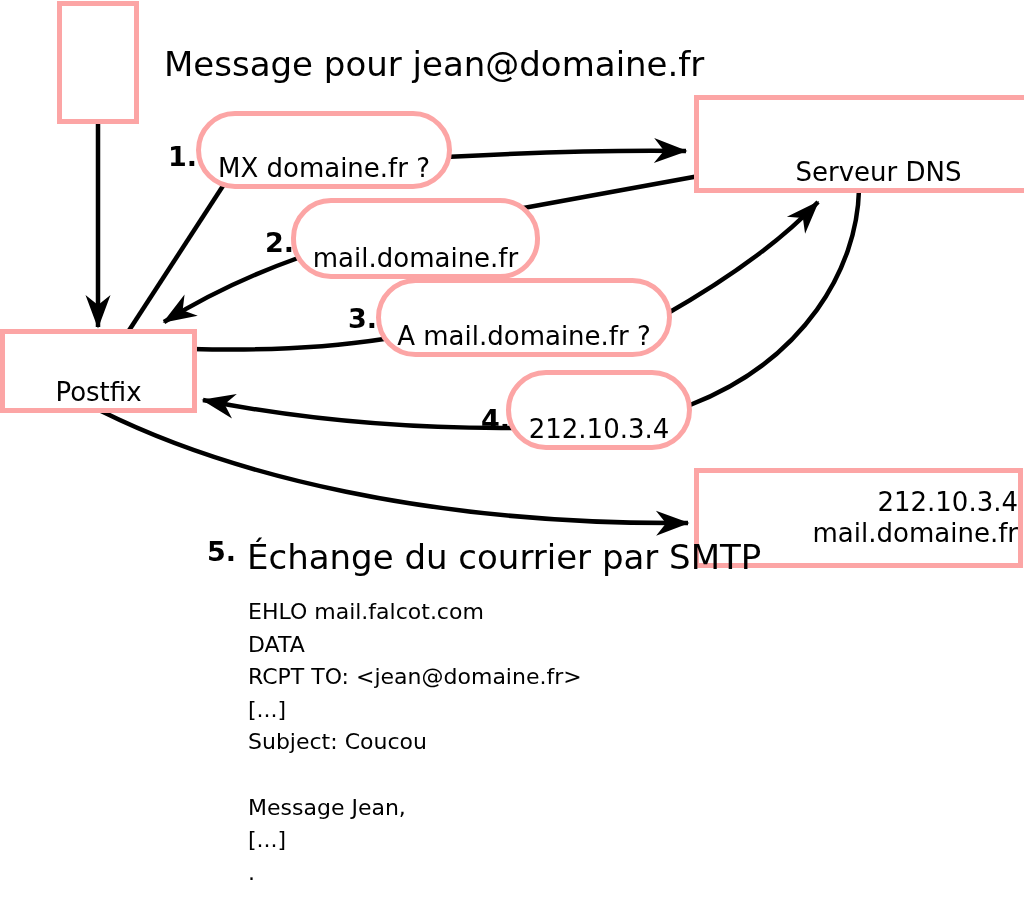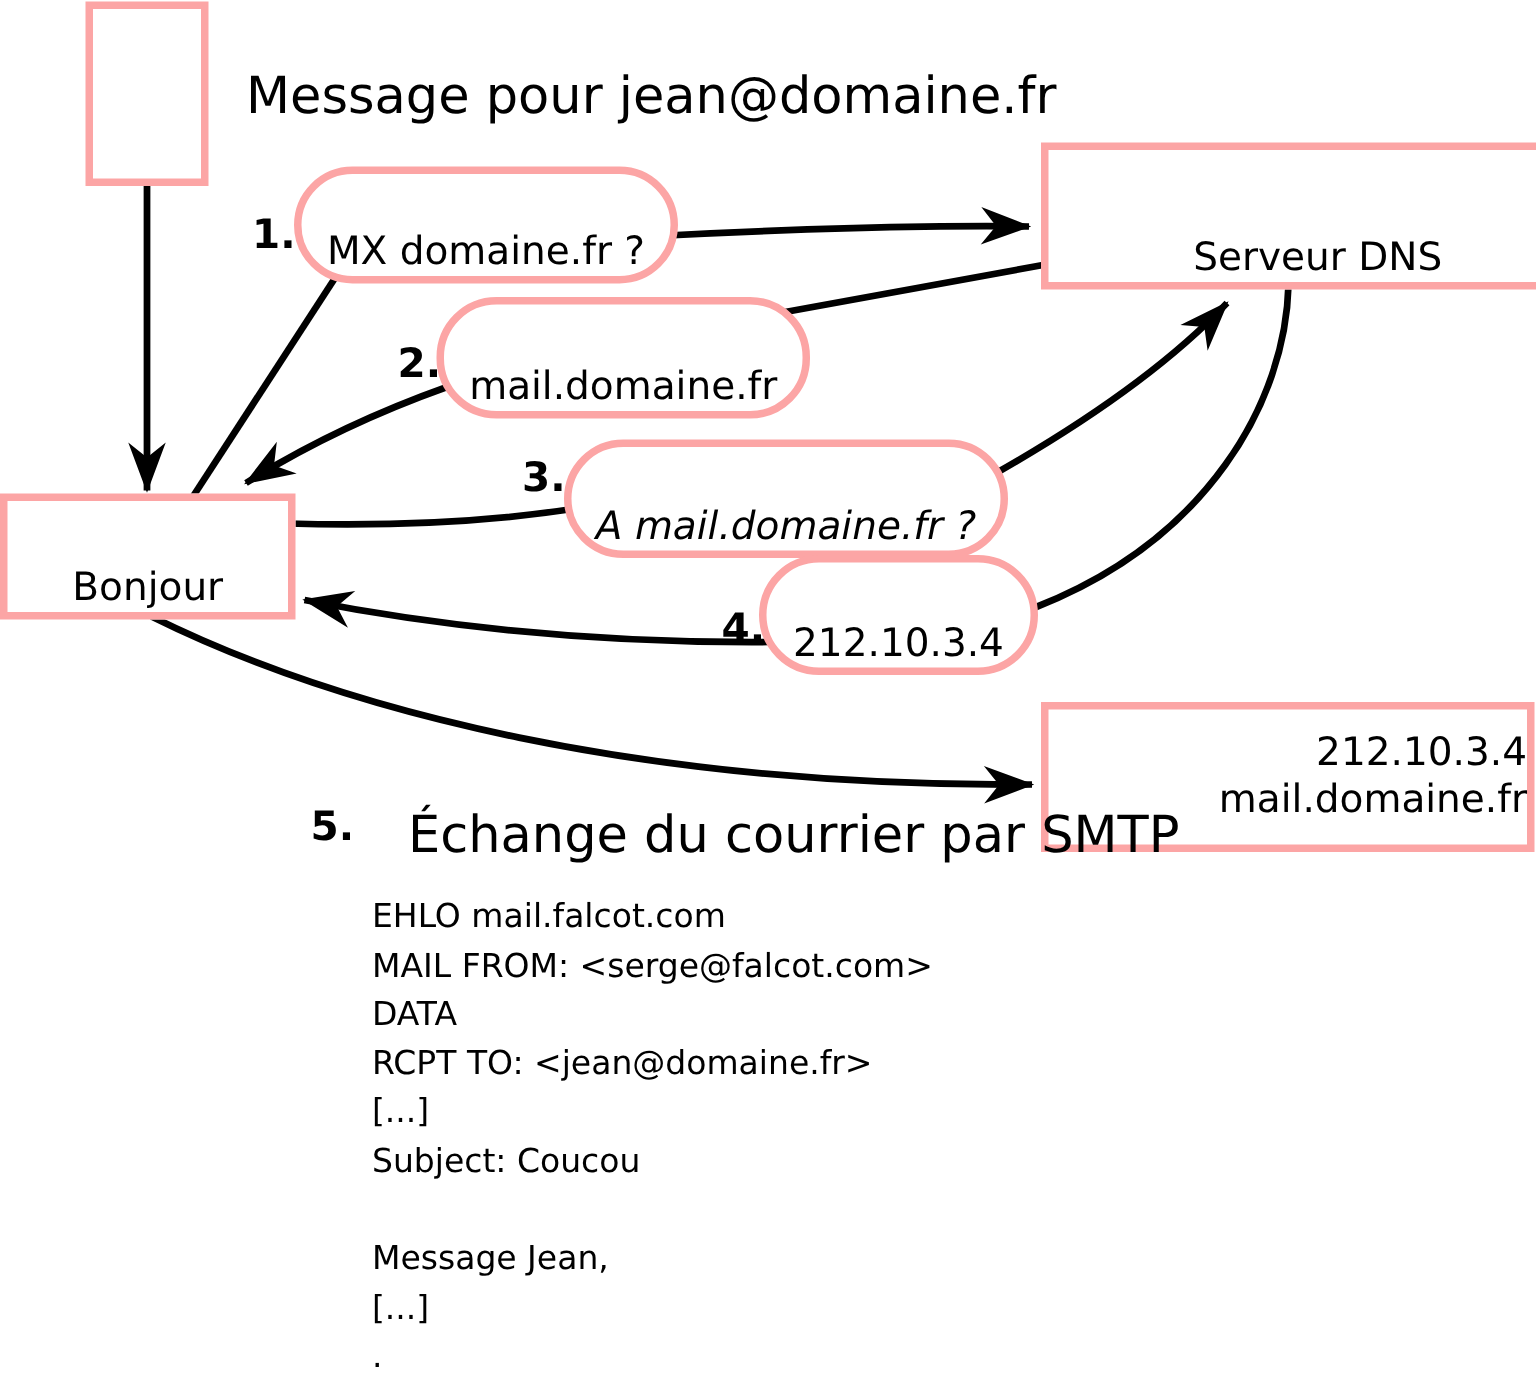--- a/index.html
+++ b/index.html
@@ -70,30 +70,30 @@
     height: 32.6px;
     white-space: pre;
   }
   
   #sender-box  { left: 57px;  top: 1px;   width: 82px;  height: 123px; }
   #postfix-box { left: 0px;   top: 329px; width: 197px; height: 84px; }
   #dns-box     { left: 694px; top: 95px;  width: 369px; height: 98px; }
   #mail-box    { left: 694px; top: 468px; width: 329px; height: 100px; flex-direction: column; }
   #pill-1 { left: 196px; top: 111px; width: 256px; height: 78px; }
   #pill-2 { left: 291px; top: 198px; width: 249px; height: 81px; }
-  #pill-3 { left: 376px; top: 293px; width: 296px; height: 79px; font-style: italic; }
+  #pill-3 { left: 376px; top: 278px; width: 296px; height: 79px; }
   #pill-4 { left: 506px; top: 370px; width: 186px; height: 80px; }
   
   #num-1 { left: 168px; top: 141px; }
   #num-2 { left: 265px; top: 227px; }
   #num-3 { left: 348px; top: 303px; }
   #num-4 { left: 481px; top: 404px; }
   #num-5 { left: 207px; top: 536px; }
   #note-message { left: 164px; top: 44px; }
-  #step5-text   { left: 247px; top: 537px; margin-left: 25px; }
+  #step5-text   { left: 247px; top: 537px; }
 </style>
 </head>
 <body>
 
 <div id="stage">
 
   <svg id="wires" viewBox="0 0 1024 919" xmlns="http://www.w3.org/2000/svg">
     <defs>
       <marker id="ah" orient="auto" markerUnits="userSpaceOnUse" markerWidth="36" markerHeight="28" viewBox="-33 -13 36 26" refX="0" refY="0">
         <path d="M 1.5,0 L -32,-12.5 L -22,0 L -32,12.5 Z" fill="#000000"></path>
@@ -107,21 +107,21 @@
     <path class="wire" d="M 192,349 Q 300,352 384,339"></path>
     <path class="wire" d="M 663,316 Q 765,258 818,202" marker-end="url(#ah)"></path>
     <path class="wire" d="M 859,190 C 857,268 805,360 690,405"></path>
     <path class="wire" d="M 512,428 Q 350,429 203,400" marker-end="url(#ah)"></path>
     <path class="wire" d="M 101,411 C 230,475 430,525 688,523" marker-end="url(#ah)"></path>
   </svg>
 
   <div class="node rectnode" id="sender-box"></div>
 
   <div class="node rectnode" id="postfix-box">
-    <span class="lbl">Bonjour</span>
+    <span class="lbl">Postfix</span>
   </div>
 
   <div class="node rectnode" id="dns-box">
     <span class="lbl">Serveur DNS</span>
   </div>
 
   <div class="node rectnode" id="mail-box">
     <span class="lbl">212.10.3.4</span>
     <span class="lbl">mail.domaine.fr</span>
   </div>
@@ -143,21 +143,20 @@
   <div class="stepnum" id="num-2">2.</div>
   <div class="stepnum" id="num-3">3.</div>
   <div class="stepnum" id="num-4">4.</div>
   <div class="stepnum" id="num-5">5.</div>
 
   <div class="freetext" id="note-message">Message pour jean@domaine.fr</div>
   <div class="freetext" id="step5-text">Échange du courrier par SMTP</div>
 
   <div id="smtp-block">
     <div class="smtp-line">EHLO mail.falcot.com</div>
-    <div class="smtp-line">MAIL FROM: &lt;serge@falcot.com&gt;</div>
     <div class="smtp-line">DATA</div>
     <div class="smtp-line">RCPT TO: &lt;jean@domaine.fr&gt;</div>
     <div class="smtp-line">[...]</div>
     <div class="smtp-line">Subject: Coucou</div>
     <div class="smtp-line"></div>
     <div class="smtp-line">Message Jean,</div>
     <div class="smtp-line">[...]</div>
     <div class="smtp-line">.</div>
   </div>
 

